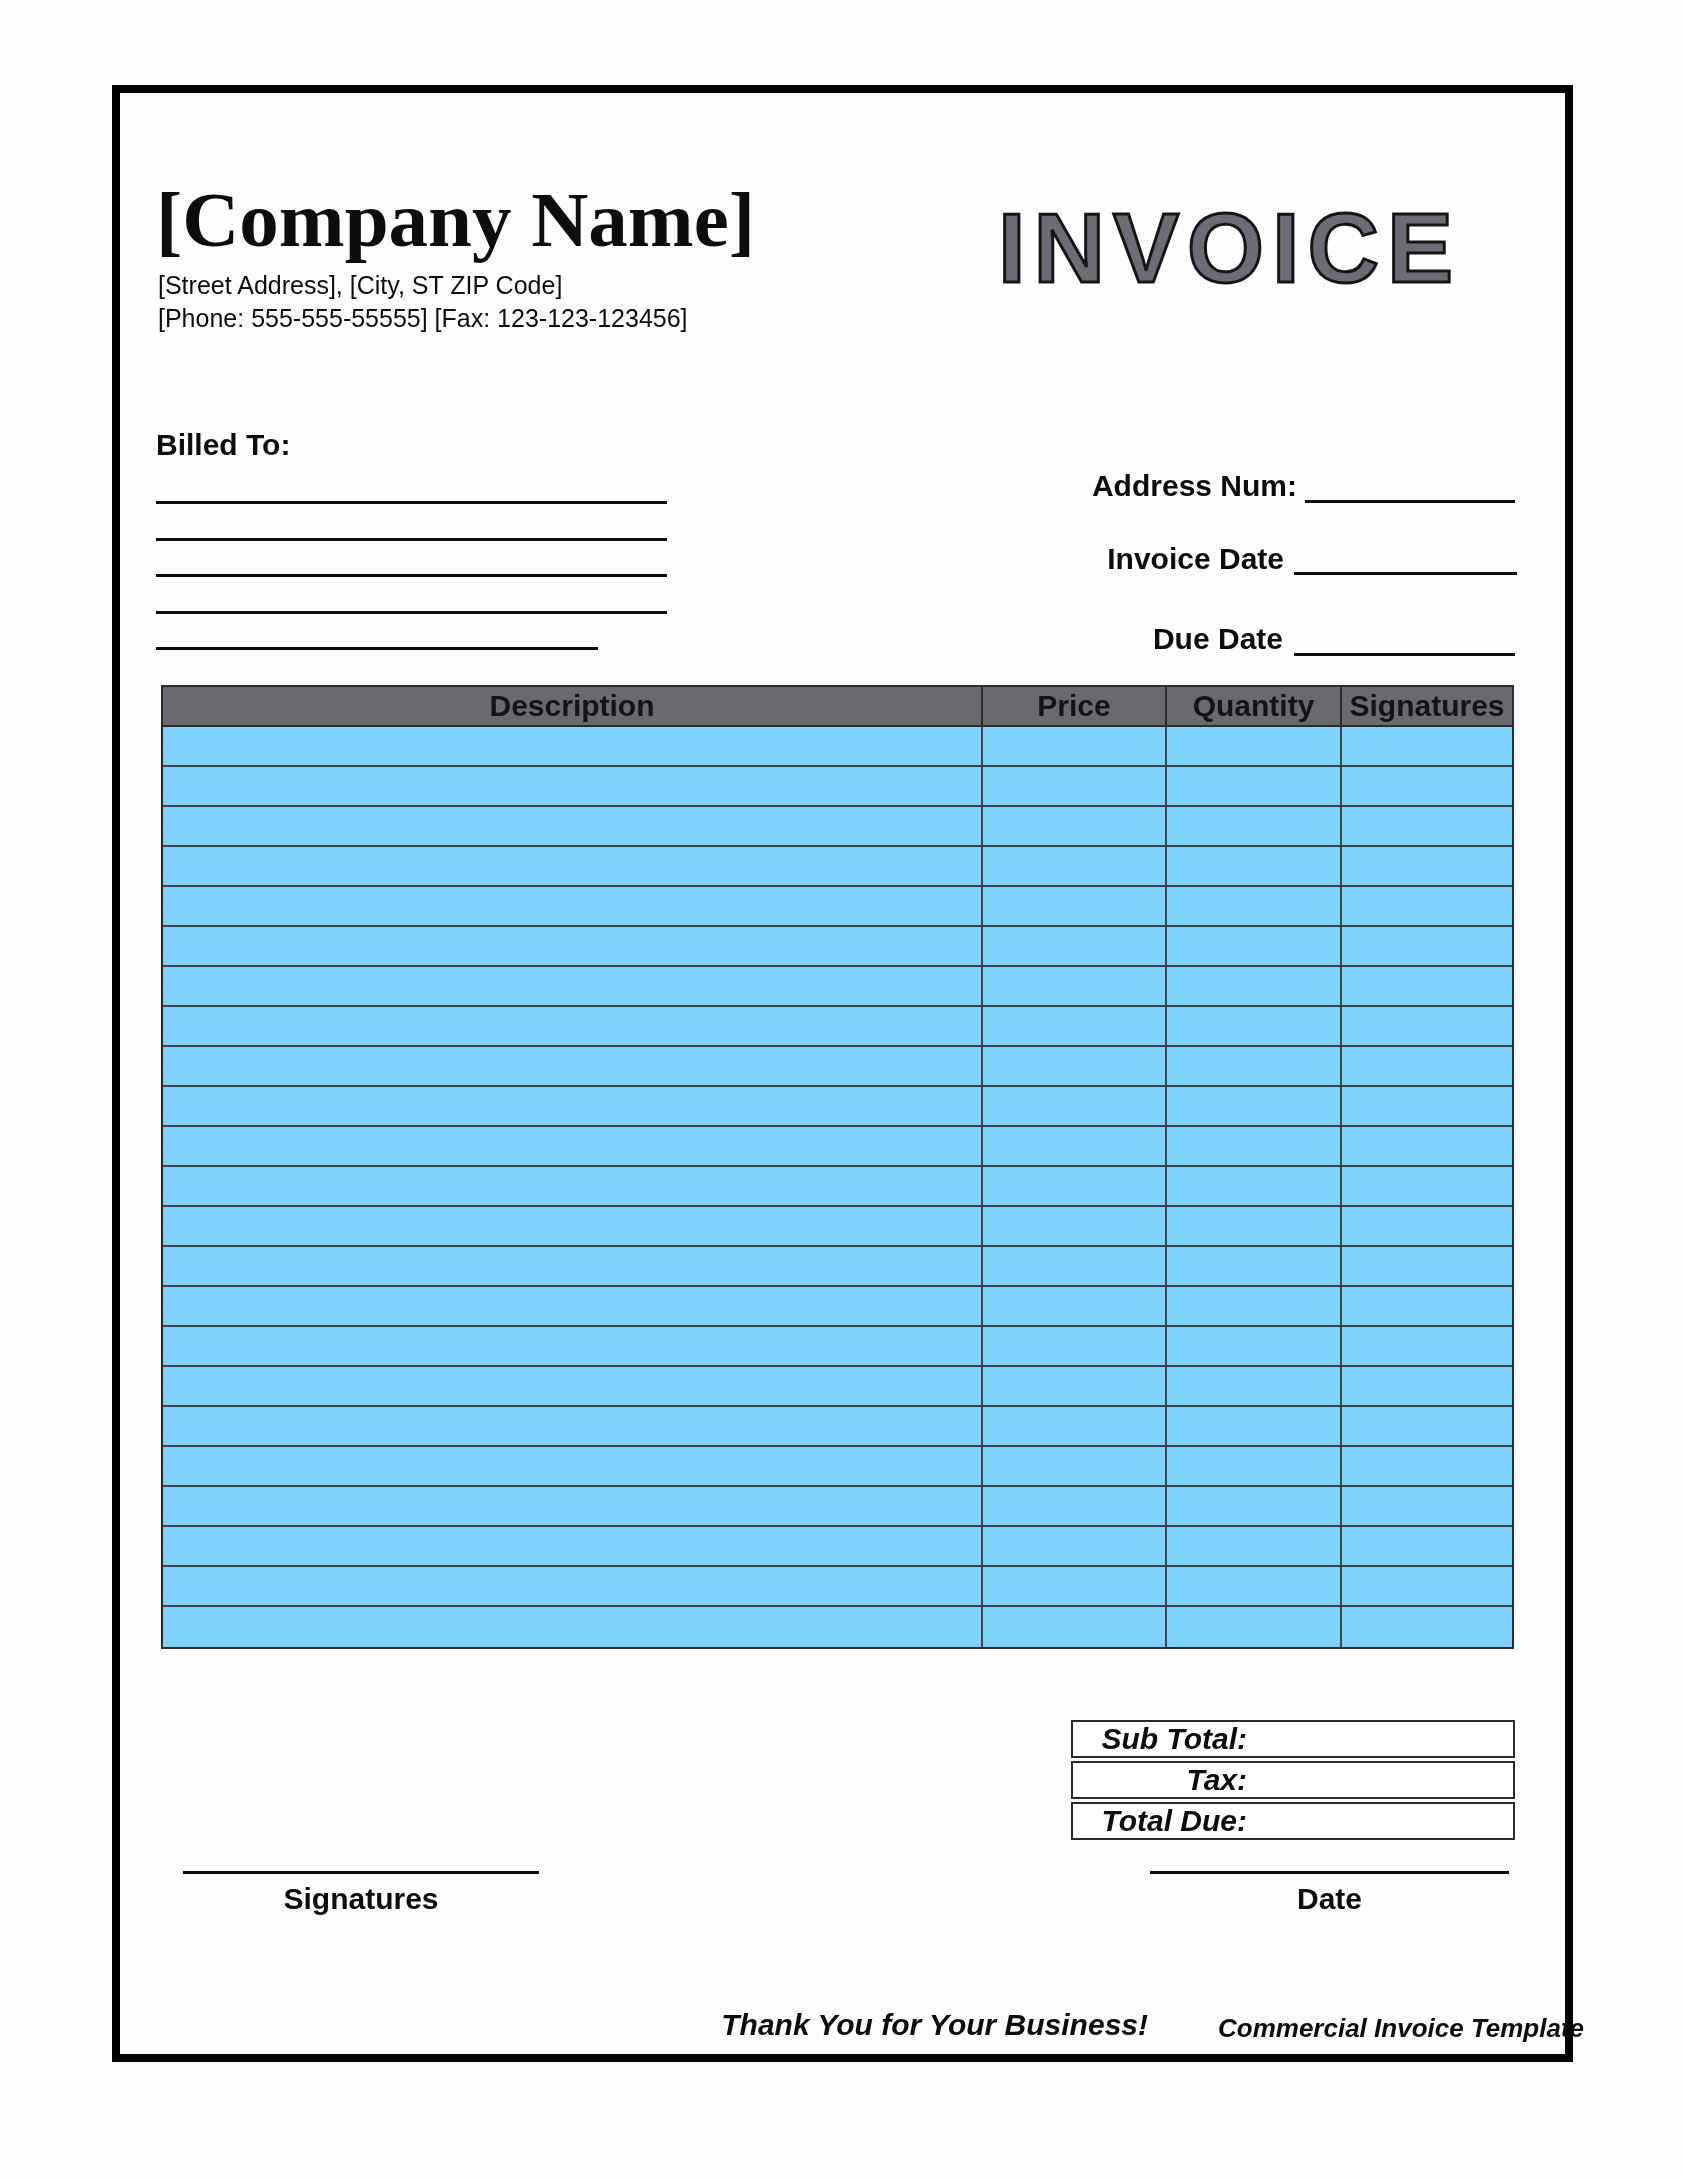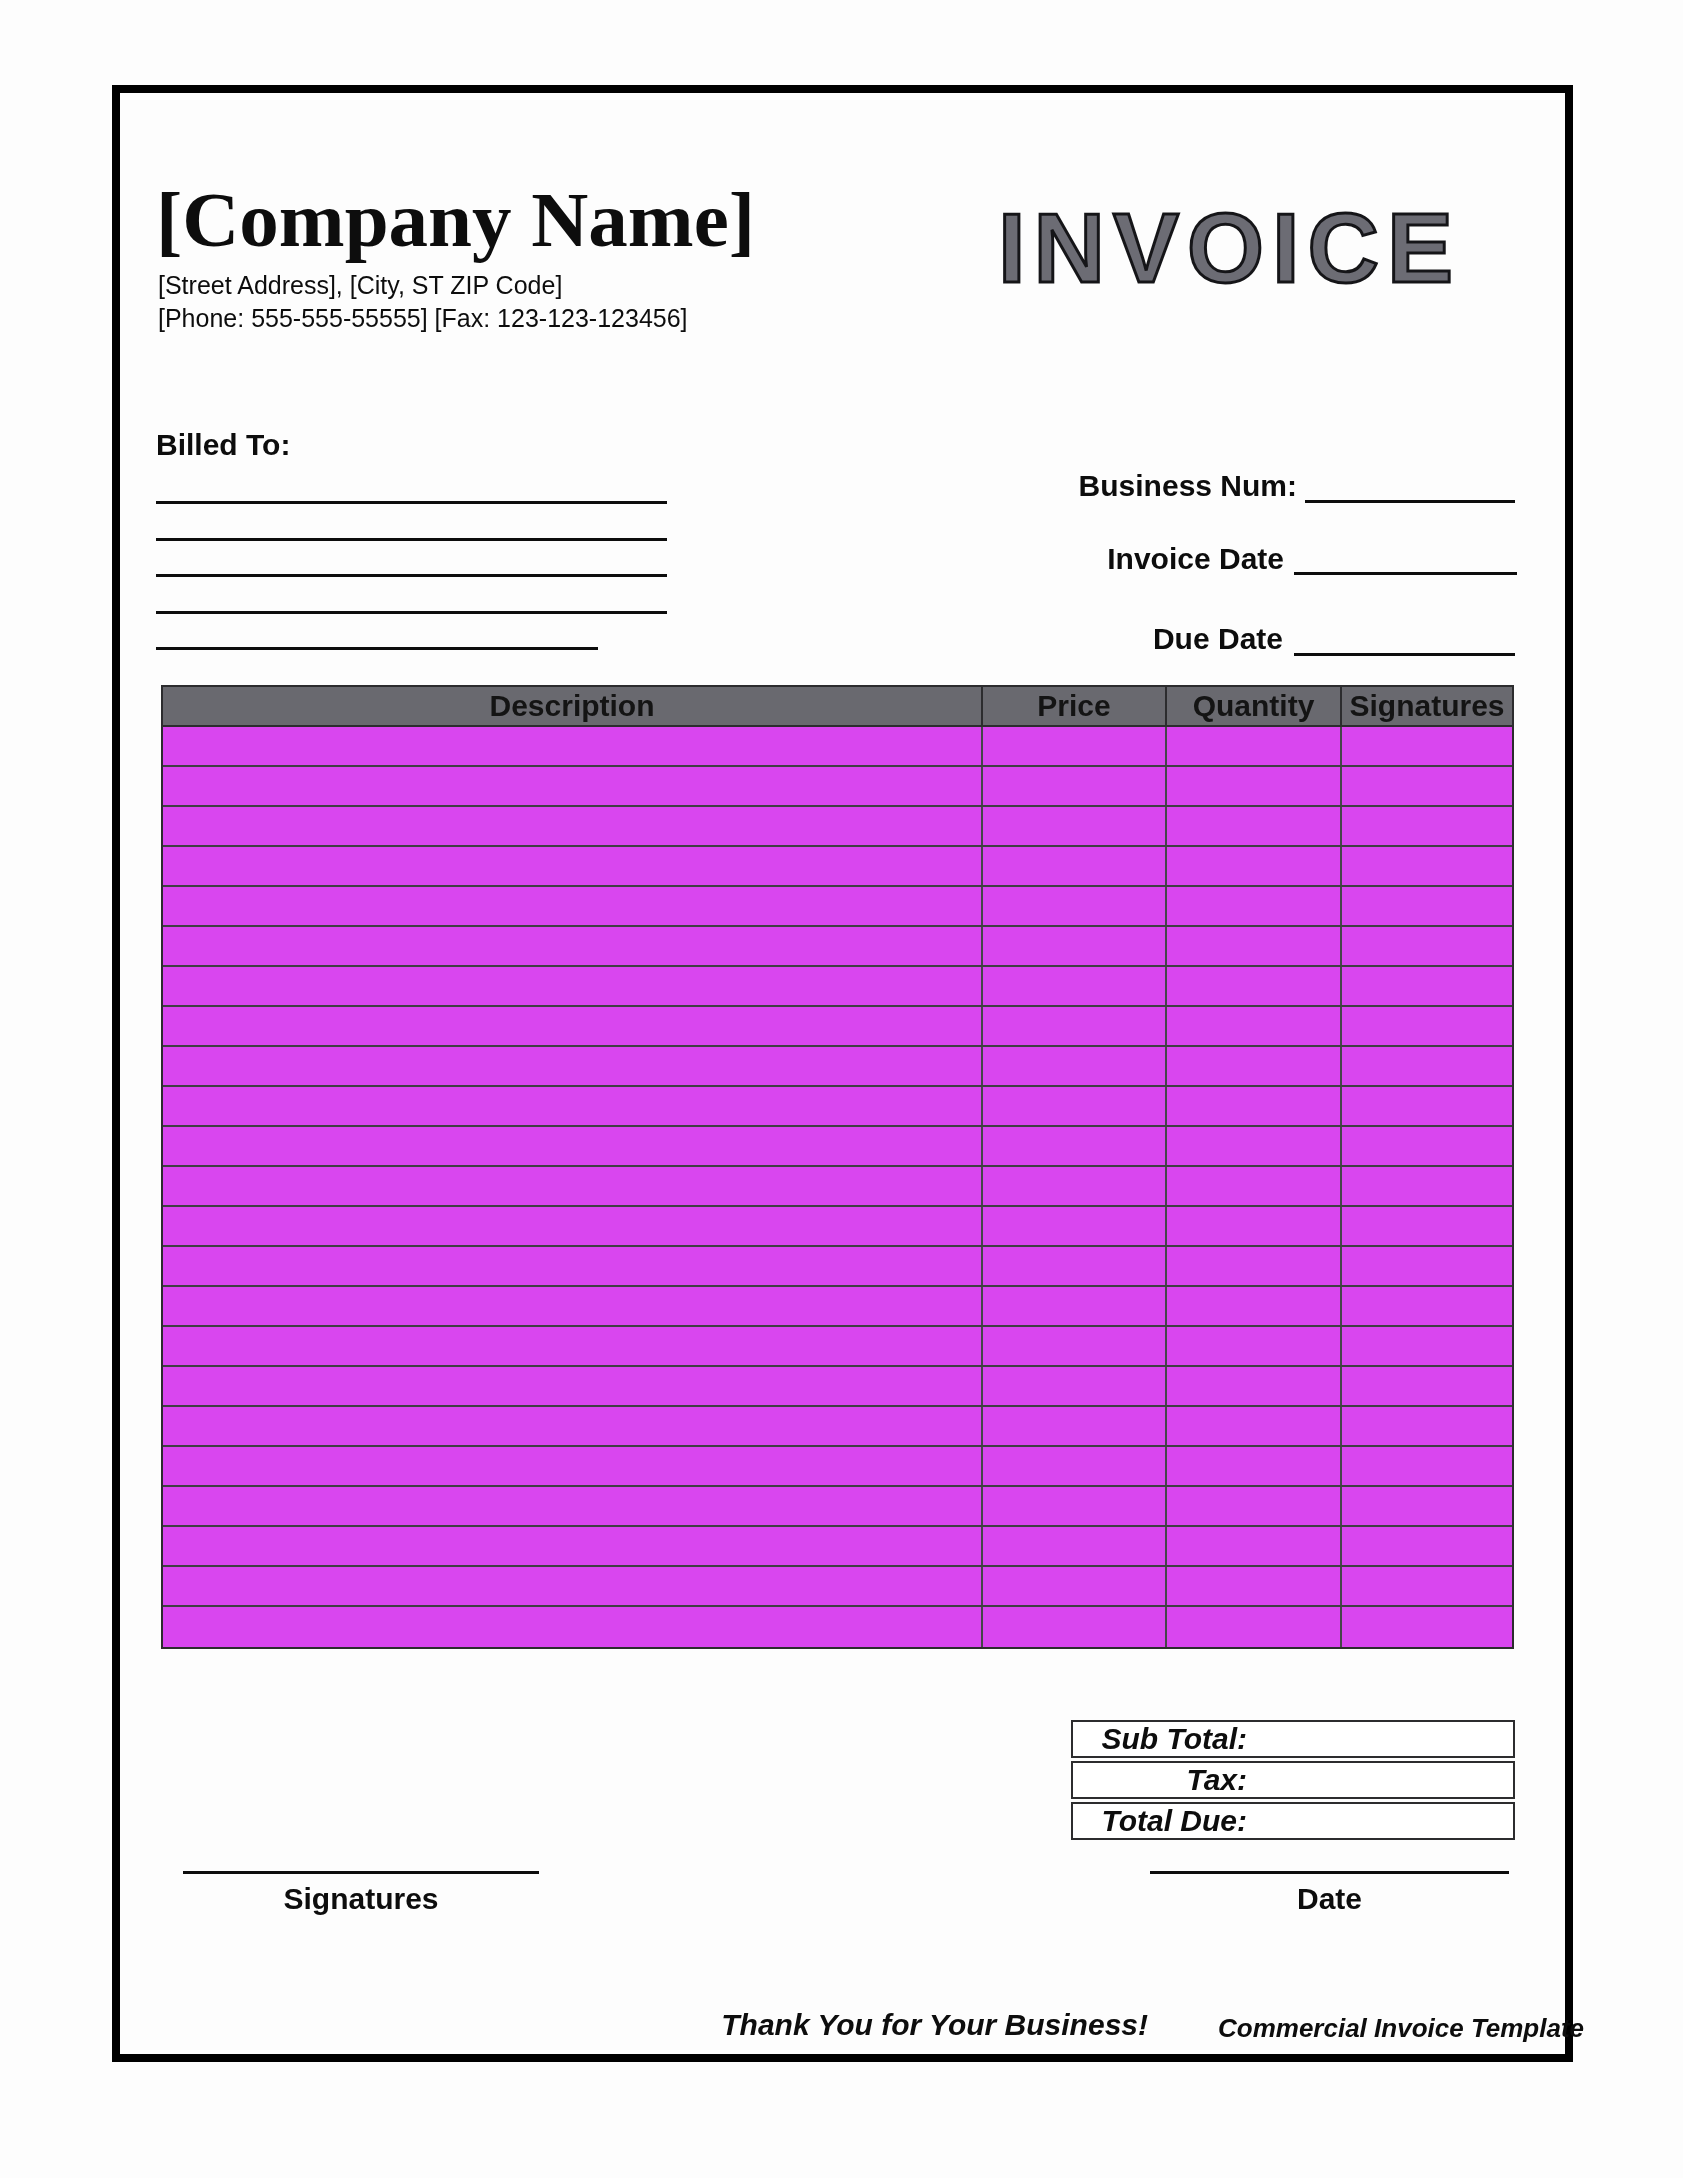--- a/index.html
+++ b/index.html
@@ -43,21 +43,21 @@
   .ml1{left:1000px;top:471px;width:297px;}
   .ml2{left:987px;top:544px;width:297px;}
   .ml3{left:986px;top:624px;width:297px;}
   .meta-line{height:0;border-bottom:3px solid var(--ink,#0d0d0d);}
   .mline1{left:1305px;top:500px;width:210px;}
   .mline2{left:1294px;top:572px;width:223px;}
   .mline3{left:1294px;top:653px;width:221px;}
   
   .items-table{
     left:161px;top:685px;width:1353px;
-    border:2px solid #2c2c2e;box-sizing:border-box;background:#d946ef;
+    border:2px solid #2c2c2e;box-sizing:border-box;background:#7dd3fc;
   }
   .thead{
     display:flex;height:40px;background:var(--table-header-bg,#69696f);
     border-bottom:2px solid #2c2c2e;box-sizing:border-box;
   }
   .hcell{
     font-size:30px;font-weight:bold;color:#141414;
     display:flex;align-items:center;justify-content:center;
     box-sizing:border-box;overflow:hidden;
   }
@@ -106,21 +106,21 @@
 
 <div class="abs invoice-title">INVOICE</div>
 
 <div class="abs billed-to">Billed To:</div>
 <div class="abs bline bl1"></div>
 <div class="abs bline bl2"></div>
 <div class="abs bline bl3"></div>
 <div class="abs bline bl4"></div>
 <div class="abs bline bl5"></div>
 
-<div class="abs meta-label ml1">Business Num:</div>
+<div class="abs meta-label ml1">Address Num:</div>
 <div class="abs meta-line mline1"></div>
 <div class="abs meta-label ml2">Invoice Date</div>
 <div class="abs meta-line mline2"></div>
 <div class="abs meta-label ml3">Due Date</div>
 <div class="abs meta-line mline3"></div>
 
 <div class="abs items-table">
   <div class="thead">
     <div class="hcell c0">Description</div>
     <div class="hcell c1">Price</div>

